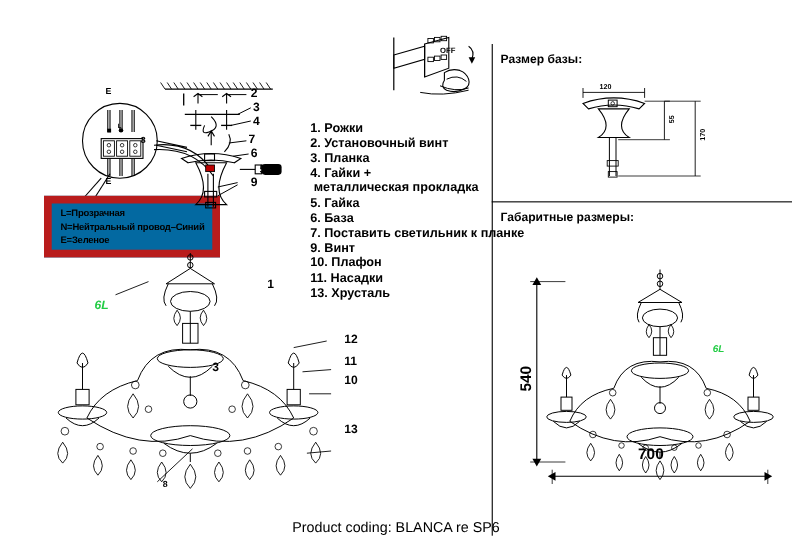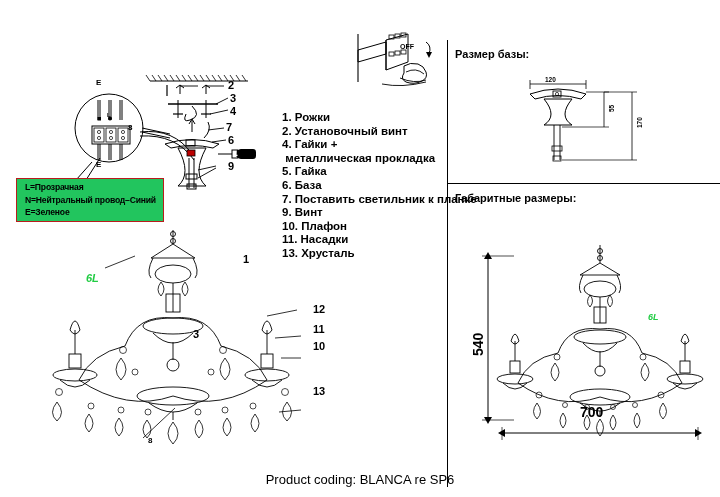--- a/index.html
+++ b/index.html
@@ -21,22 +21,22 @@
   .legend{position:absolute;left:266px;top:95px;width:180px;}
   .legend li{
     list-style:none;
     font-size:11.5px;font-weight:bold;
     line-height:13.6px;
     white-space:pre;
   }
   .legend ul{margin:16px;padding:0;}
   
   .wirebox{
-    position:absolute;left:16px;top:178px;width:146px;height:42px;
-    border:1px solid #b91c1c;background:#22c55e;
+    position:absolute;left:40px;top:178px;width:146px;height:42px;
+    border:7px solid #b91c1c;background:#0369a1;
   }
   .wirebox div{
     font-size:8.6px;font-weight:bold;line-height:12.5px;
     margin-left:8px;letter-spacing:-0.2px;
   }
   .wirebox div:first-child{margin-top:2px;}
   
   .sec-title{font-size:11px;font-weight:bold;}
   
   .dim{font-family:"Liberation Sans", sans-serif;font-weight:bold;}
@@ -185,20 +185,21 @@
   <div class="abs callout" style="left:230px;top:105px;">4</div>
   <div class="abs callout" style="left:226px;top:121px;">7</div>
   <div class="abs callout" style="left:228px;top:134px;">6</div>
   <div class="abs callout" style="left:236px;top:148px;">5</div>
   <div class="abs callout" style="left:228px;top:160px;">9</div>
 
   <div class="legend">
     <ul>
       <li>1. Рожки</li>
       <li>2. Установочный винт</li>
+      <li>3. Планка</li>
       <li>4. Гайки +</li>
       <li> металлическая прокладка</li>
       <li>5. Гайка</li>
       <li>6. База</li>
       <li>7. Поставить светильник к планке</li>
       <li>9. Винт</li>
       <li>10. Плафон</li>
       <li>11. Насадки</li>
       <li>13. Хрусталь</li>
     </ul>

